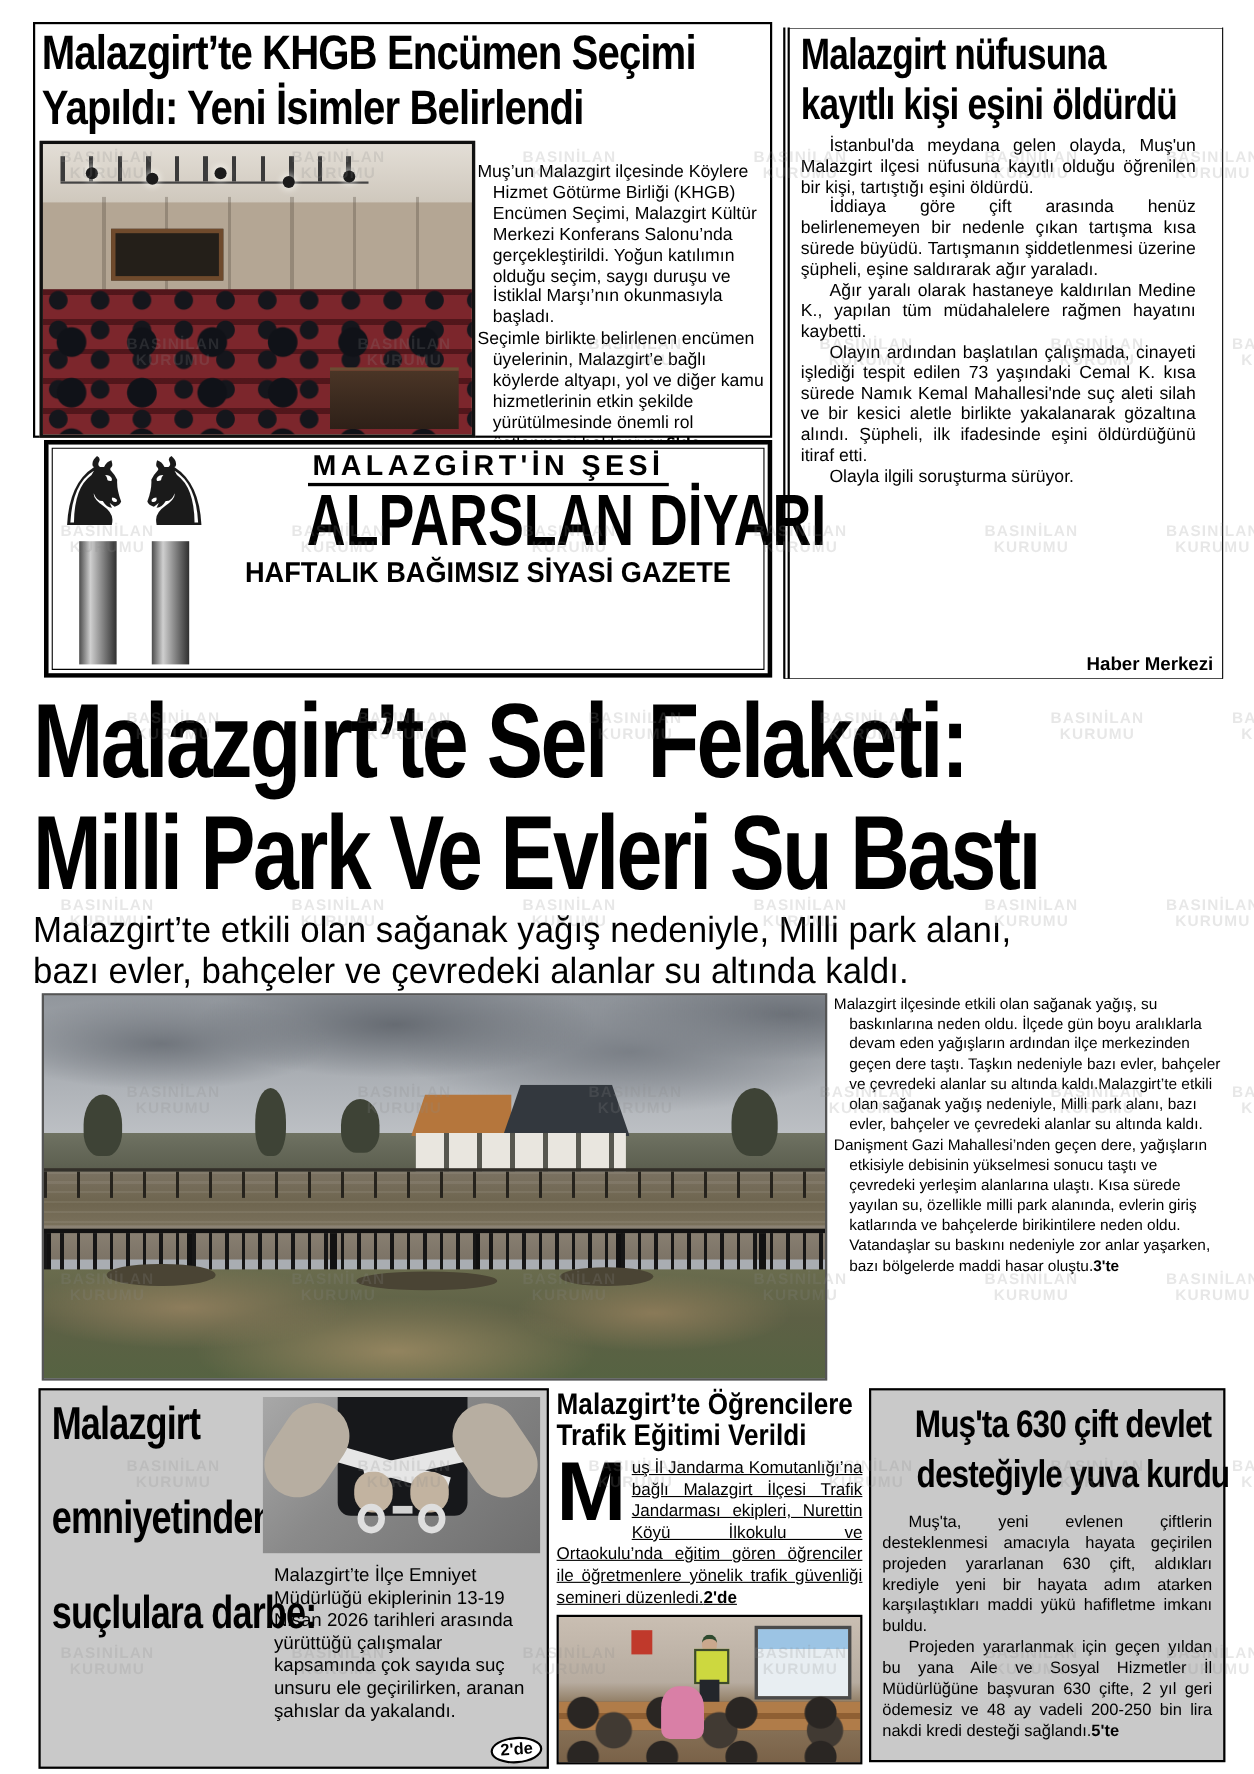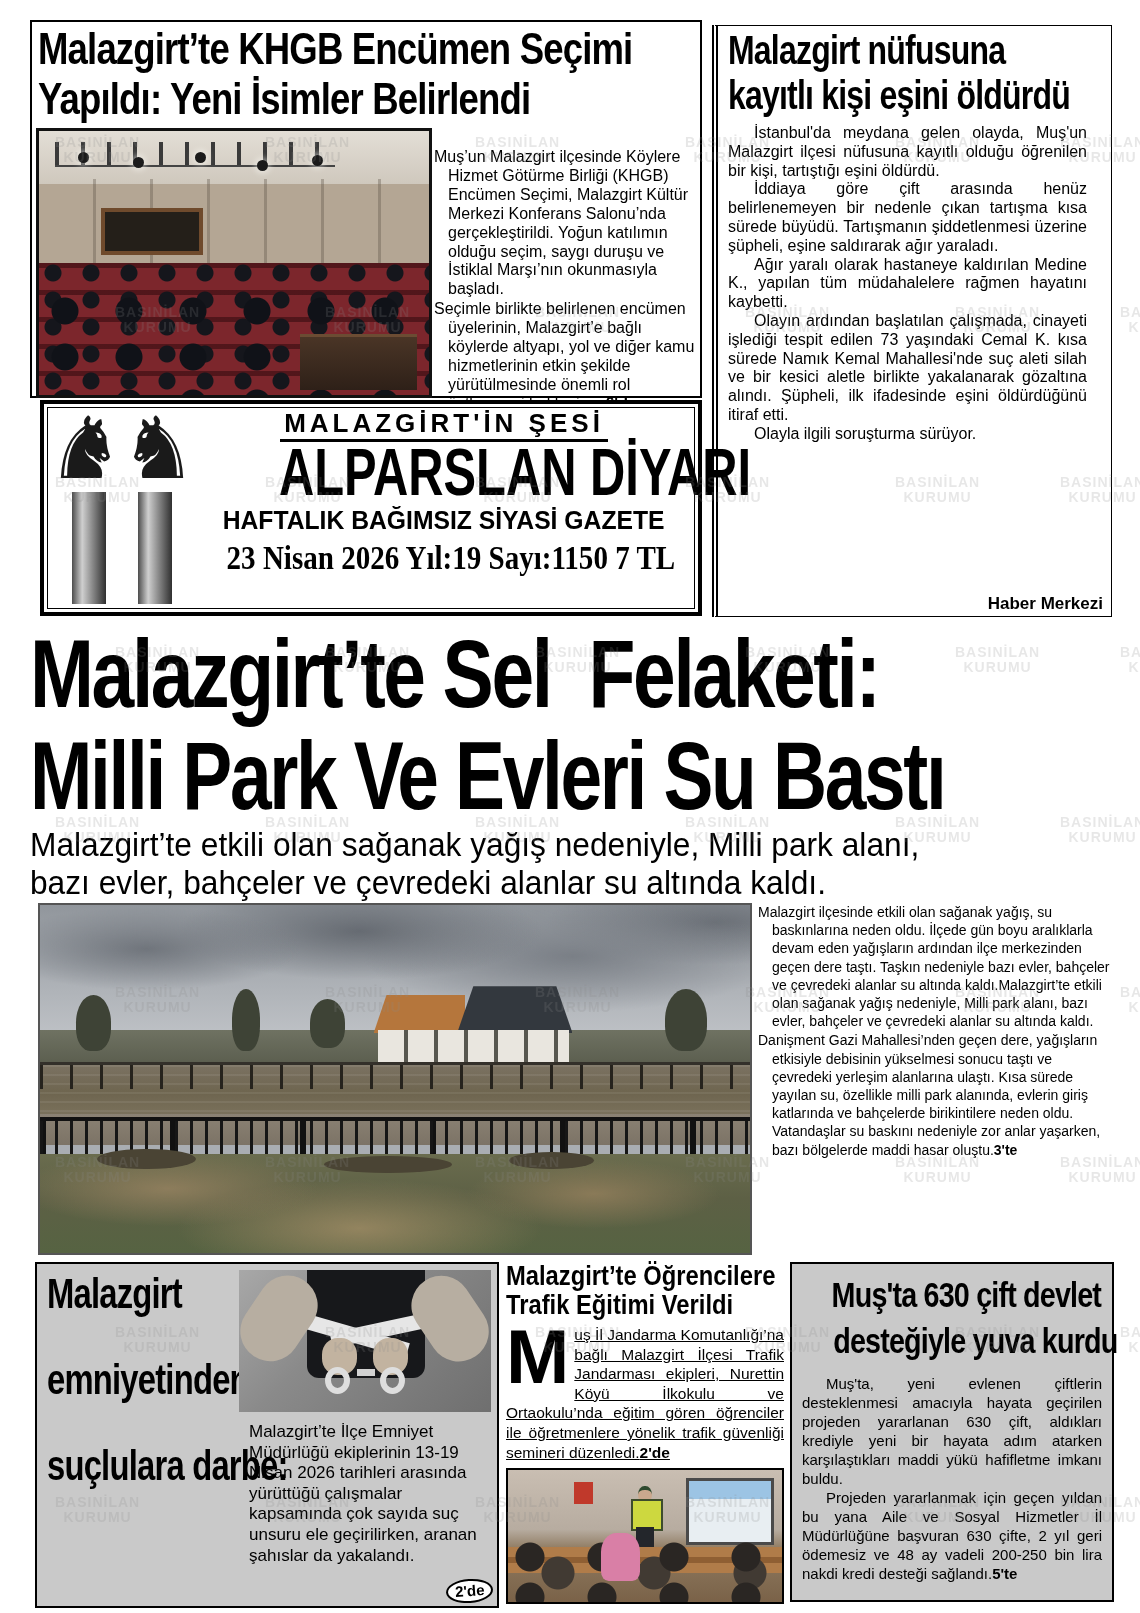--- a/index.html
+++ b/index.html
@@ -197,23 +197,20 @@
       <div class="horse h2">♞</div>
     </div>
     <div class="mh-text">
       <div><span class="tagline">MALAZGİRT'İN ŞESİ</span></div>
       <div class="mh-title">
         <span class="cond cc" style="transform:scaleX(.74)">ALPARSLAN DİYARI</span>
       </div>
       <div class="mh-sub">
         <span class="cond cc" style="transform:scaleX(.95)">HAFTALIK BAĞIMSIZ SİYASİ GAZETE</span>
       </div>
-      <div class="mh-date">
-        <span class="cond cc" style="transform:scaleX(.88)">23 Nisan 2026 Yıl:19 Sayı:1150 7 TL</span>
-      </div>
     </div>
   </section>
 
   <section class="lead">
     <div class="lead-l" style="top:0">
       <span class="cond" style="transform:scaleX(.8)">Malazgirt’te Sel  Felaketi:</span>
     </div>
     <div class="lead-l" style="top:102px">
       <span class="cond" style="transform:scaleX(.78)">Milli Park Ve Evleri Su Bastı</span>
     </div>

